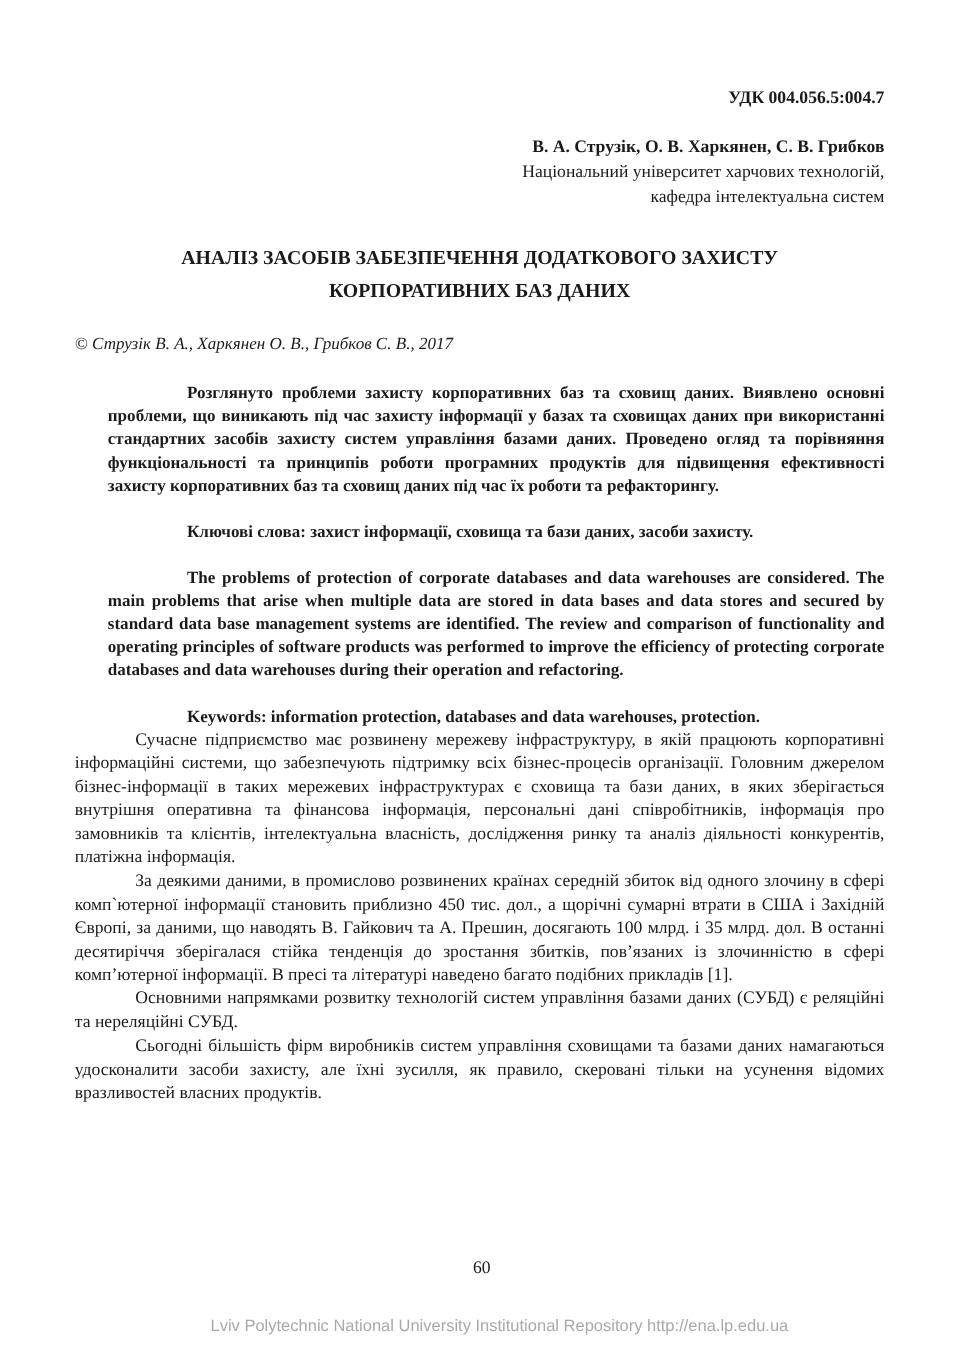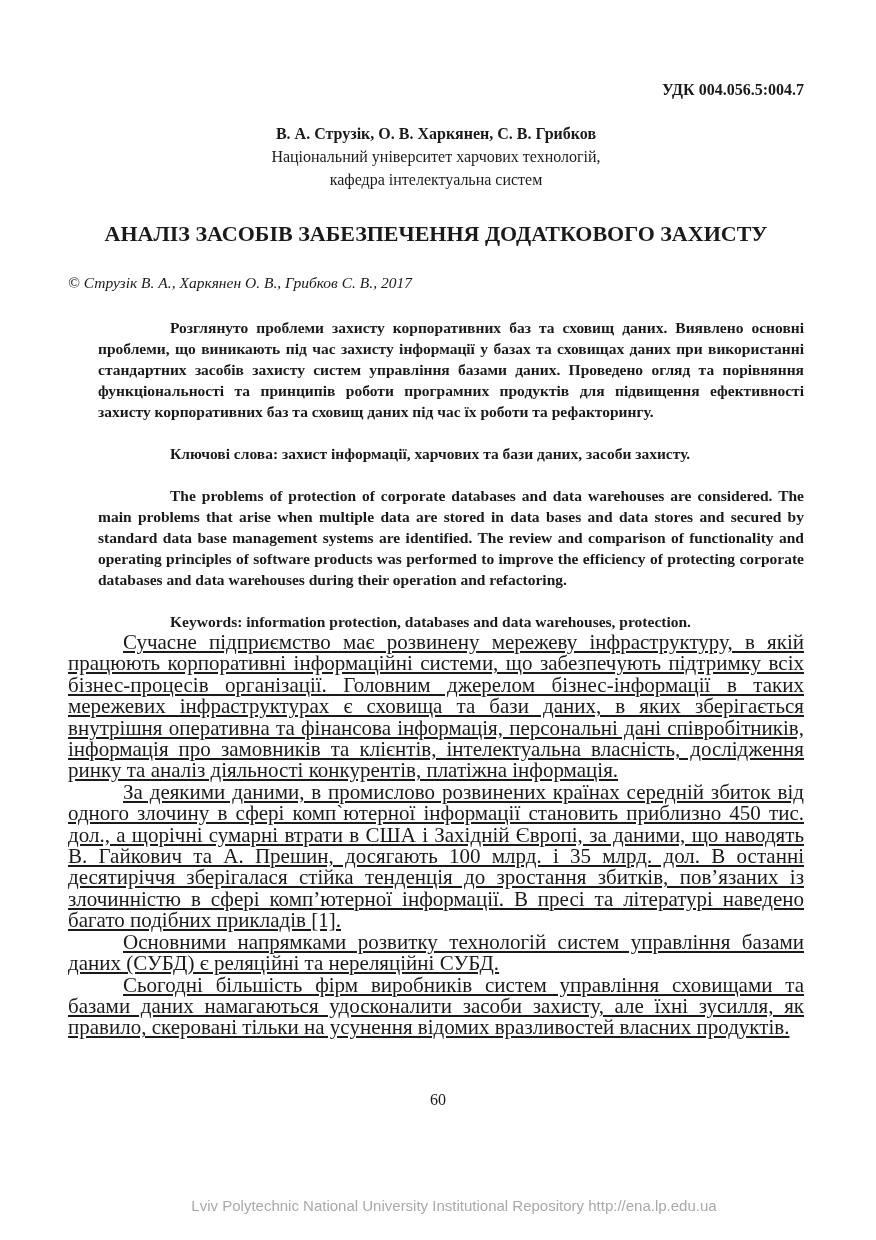--- a/index.html
+++ b/index.html
@@ -18,30 +18,30 @@
     padding: 80px 72px 0 68px;
   }
   .udc {
     text-align: right;
     font-weight: bold;
     font-size: 16px;
     line-height: 20px;
     margin-bottom: 22px;
   }
   .authors-block {
-    text-align: center;
+    text-align: right;
     font-size: 16px;
     line-height: 23px;
   }
   .authors-names { font-weight: bold; }
   .paper-title {
     margin-top: 28px;
     text-align: center;
     font-weight: bold;
-    font-size: 22px;
+    font-size: 18px;
     line-height: 30px;
   }
   .copyright-line {
     margin-top: 24px;
     font-style: italic;
     font-size: 15.5px;
     line-height: 20px;
   }
   .annotation {
     margin-left: 30px;
@@ -57,30 +57,29 @@
   .keywords-en { margin-top: 21px; }
   .section-heading {
     margin-top: 24px;
     text-align: center;
     font-weight: bold;
     font-size: 16px;
     line-height: 21px;
   }
   .body-text { margin-top: 0; }
   .body-text p {
-    font-size: 21px;
+    font-size: 16px;
     line-height: 21.4px;
     text-align: justify;
     text-indent: 55px;
-    text-decoration: underline;
   }
   .body-text p:first-child { margin-top: 0; }
   .page-number {
     position: absolute;
-    top: 1090px;
+    top: 1143px;
     left: 0;
     width: 100%;
     text-align: center;
     font-size: 16px;
     line-height: 20px;
   }
   .repo-footer {
     position: absolute;
     top: 1196px;
     left: 16px;
@@ -101,27 +100,28 @@
     <div class="udc">УДК 004.056.5:004.7</div>
 
     <div class="authors-block">
       <div class="authors-names">В. А. Струзік, О. В. Харкянен, С. В. Грибков</div>
       <div>Національний університет харчових технологій,</div>
       <div>кафедра інтелектуальна систем</div>
     </div>
 
     <div class="paper-title">
       <div>АНАЛІЗ ЗАСОБІВ ЗАБЕЗПЕЧЕННЯ ДОДАТКОВОГО ЗАХИСТУ</div>
+      <div>КОРПОРАТИВНИХ БАЗ ДАНИХ</div>
     </div>
 
     <div class="copyright-line">© Струзік В. А., Харкянен О. В., Грибков С. В., 2017</div>
 
     <div class="annotation abstract-ua">Розглянуто проблеми захисту корпоративних баз та сховищ даних. Виявлено основні проблеми, що виникають під час захисту інформації у базах та сховищах даних при використанні стандартних засобів захисту систем управління базами даних. Проведено огляд та порівняння функціональності та принципів роботи програмних продуктів для підвищення ефективності захисту корпоративних баз та сховищ даних під час їх роботи та рефакторингу.</div>
 
-    <div class="annotation keywords-ua">Ключові слова: захист інформації, харчових та бази даних, засоби захисту.</div>
+    <div class="annotation keywords-ua">Ключові слова: захист інформації, сховища та бази даних, засоби захисту.</div>
 
     <div class="annotation abstract-en">The problems of protection of corporate databases and data warehouses are considered. The main problems that arise when multiple data are stored in data bases and data stores and secured by standard data base management systems are identified. The review and comparison of functionality and operating principles of software products was performed to improve the efficiency of protecting corporate databases and data warehouses during their operation and refactoring.</div>
 
     <div class="annotation keywords-en">Keywords: information protection, databases and data warehouses, protection.</div>
 
 
     <div class="body-text">
       <p>Сучасне підприємство має розвинену мережеву інфраструктуру, в якій працюють корпоративні інформаційні системи, що забезпечують підтримку всіх бізнес-процесів організації. Головним джерелом бізнес-інформації в таких мережевих інфраструктурах є сховища та бази даних, в яких зберігається внутрішня оперативна та фінансова інформація, персональні дані співробітників, інформація про замовників та клієнтів, інтелектуальна власність, дослідження ринку та аналіз діяльності конкурентів, платіжна інформація.</p>
       <p>За деякими даними, в промислово розвинених країнах середній збиток від одного злочину в сфері комп`ютерної інформації становить приблизно 450 тис. дол., а щорічні сумарні втрати в США і Західній Європі, за даними, що наводять В. Гайкович та А. Прешин, досягають 100 млрд. і 35 млрд. дол. В останні десятиріччя зберігалася стійка тенденція до зростання збитків, пов’язаних із злочинністю в сфері комп’ютерної інформації. В пресі та літературі наведено багато подібних прикладів [1].</p>
       <p>Основними напрямками розвитку технологій систем управління базами даних (СУБД) є реляційні та нереляційні СУБД.</p>

